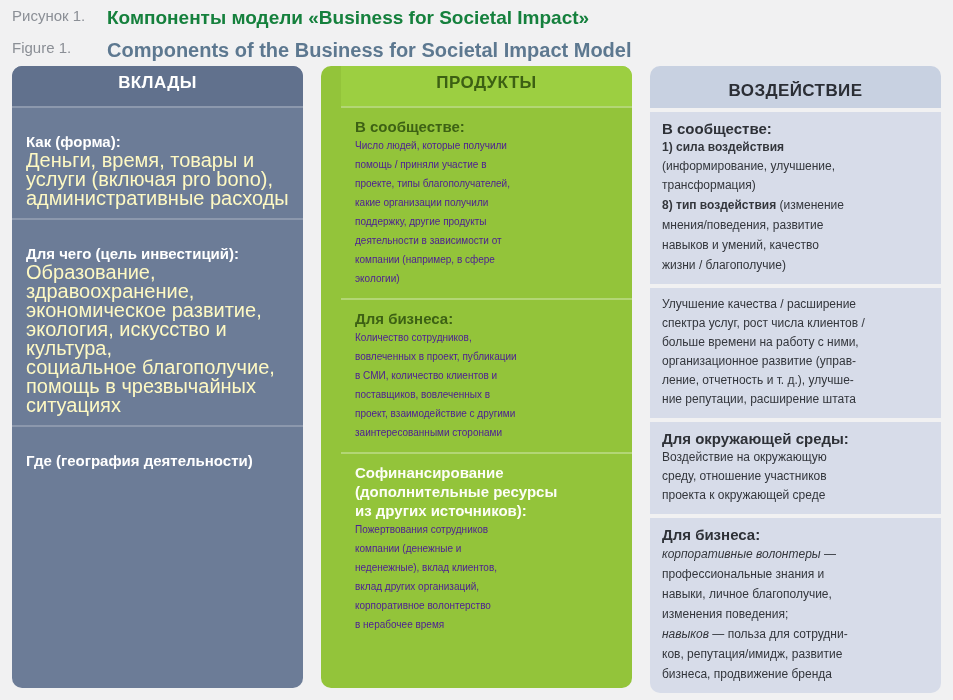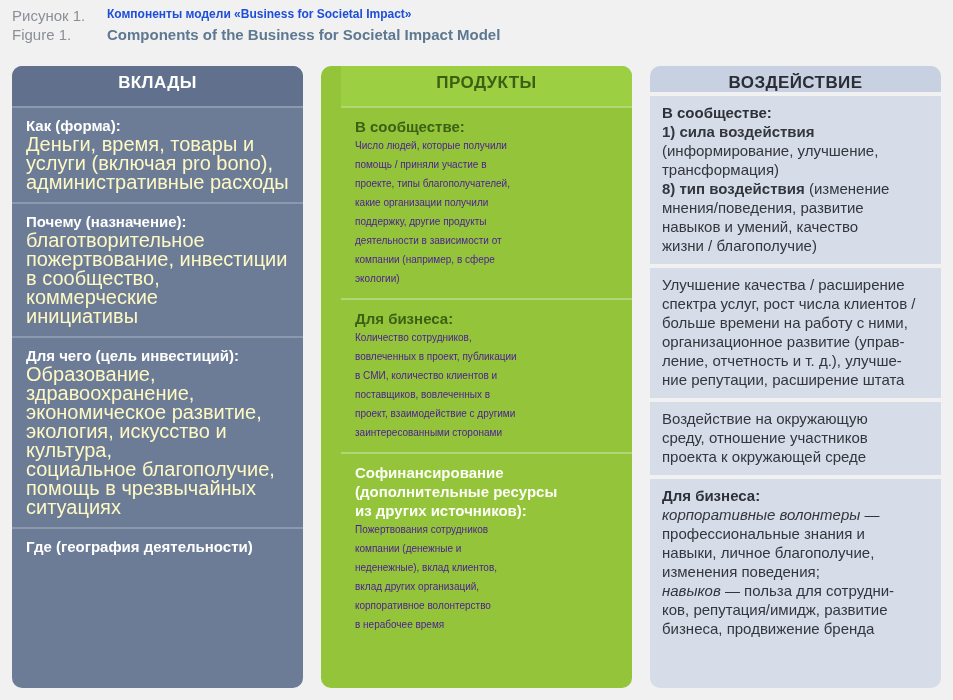--- a/index.html
+++ b/index.html
@@ -6,55 +6,55 @@
   body{
     width:953px;height:700px;
     background:var(--page-bg,#f1f1f2);
     font-family:"Liberation Sans","DejaVu Sans",sans-serif;
     position:relative;overflow:hidden;
     -webkit-font-smoothing:antialiased;
   }
   .pre{white-space:pre-line;}
 
   
-  .caption{position:absolute;left:12px;top:7px;display:grid;grid-template-columns:95px auto;row-gap:2px;}
+  .caption{position:absolute;left:12px;top:7px;display:grid;grid-template-columns:95px auto;row-gap:10px;}
   .cap-label{font-size:15px;color:#8b8f96;}
-  .cap-title-ru{font-size:12px;font-weight:bold;color:#1d4ed8;}
-  .cap-title-en{font-size:15px;font-weight:bold;color:var(--title-en-color,#5d7890);}
+  .cap-title-ru{font-size:19px;font-weight:bold;color:#15803d;}
+  .cap-title-en{font-size:20px;font-weight:bold;color:var(--title-en-color,#5d7890);}
 
   
   .columns{position:absolute;left:12px;top:66px;width:929px;height:622px;display:flex;gap:18px;}
   .col{flex:1 1 0;display:flex;flex-direction:column;min-width:0;}
 
   .col-hdr{height:40px;line-height:34px;text-align:center;font-size:17px;font-weight:bold;letter-spacing:.4px;flex:0 0 auto;}
 
   
   .col-inputs{background:var(--inputs-body-bg,#6c7c97);border-radius:10px;overflow:hidden;}
   .col-inputs .col-hdr{background:var(--inputs-header-bg,#61718d);color:#ffffff;}
-  .col-inputs .sec{border-top:2px solid rgba(255,255,255,.22);padding:8px 14px 10px 14px;}
+  .col-inputs .sec{border-top:2px solid rgba(255,255,255,.22);padding:24px 14px 10px 14px;}
   .col-inputs .sec:last-child{flex:1 1 auto;}
   .col-inputs .h{font-size:15px;font-weight:bold;color:#ffffff;line-height:19px;}
   .col-inputs .t{font-size:20px;color:#fef9c3;line-height:19px;}
 
   
   .col-outputs{background:var(--outputs-body-bg,#93c43a);border-radius:10px;overflow:hidden;padding-left:20px;}
   .col-outputs .col-hdr{background:var(--outputs-header-bg,#9ccf41);color:#3c6013;}
   .col-outputs .sec{border-top:2px solid rgba(255,255,255,.3);padding:9px 14px 10px 14px;}
   .col-outputs .sec:last-child{flex:1 1 auto;}
   .col-outputs .h{font-size:15px;font-weight:bold;color:#3d6114;line-height:19px;}
   .col-outputs .h.light{color:#fdfef7;}
   .col-outputs .t{font-size:10px;color:#4c1d95;line-height:19px;}
 
   
   .col-impact{background:transparent;}
   .col-impact .block{background:var(--impact-body-bg,#d7dce9);margin-top:4px;padding:7px 12px 9px 12px;}
-  .col-impact .col-hdr{background:var(--impact-header-bg,#c8d1e1);color:#2b2e35;margin-top:0;padding:1px;height:24px;line-height:32px;border-radius:10px 10px 0 0;}
+  .col-impact .col-hdr{background:var(--impact-header-bg,#c8d1e1);color:#2b2e35;margin-top:0;padding:9px;height:24px;line-height:32px;border-radius:10px 10px 0 0;}
   .col-impact .block:last-child{flex:1 1 auto;border-radius:0 0 10px 10px;}
   .col-impact .h{font-size:15px;font-weight:bold;color:#2e3137;line-height:19px;}
-  .col-impact .t, .col-impact .b, .col-impact .i{font-size:15px;color:#33363c;line-height:19px;}
+  .col-impact .t, .col-impact .b, .col-impact .i{font-size:12px;color:#33363c;line-height:19px;}
   .col-impact .b{font-weight:bold;}
   .col-impact .i{font-style:italic;}
 </style>
 </head>
 <body>
 
 <div class="caption">
   <span class="cap-label">Рисунок 1.</span>
   <span class="cap-title-ru">Компоненты модели «Business for Societal Impact»</span>
   <span class="cap-label">Figure 1.</span>
@@ -63,27 +63,20 @@
 
 <div class="columns">
 
   <div class="col col-inputs">
     <div class="col-hdr">ВКЛАДЫ</div>
     <div class="sec">
       <div class="h pre">Как (форма):</div>
       <div class="t pre">Деньги, время, товары и
 услуги (включая pro bono),
 административные расходы</div>
-    </div>
-    <div class="sec">
-      <div class="h pre">Почему (назначение):</div>
-      <div class="t pre">благотворительное
-пожертвование, инвестиции
-в сообщество, коммерческие
-инициативы</div>
     </div>
     <div class="sec">
       <div class="h pre">Для чего (цель инвестиций):</div>
       <div class="t pre">Образование, здравоохранение,
 экономическое развитие,
 экология, искусство и культура,
 социальное благополучие,
 помощь в чрезвычайных
 ситуациях</div>
     </div>
@@ -141,20 +134,21 @@
     </div>
     <div class="block">
       <div class="t pre">Улучшение качества / расширение
 спектра услуг, рост числа клиентов /
 больше времени на работу с ними,
 организационное развитие (управ-
 ление, отчетность и т. д.), улучше-
 ние репутации, расширение штата</div>
     </div>
     <div class="block">
+      <div class="h pre">Для окружающей среды:</div>
       <div class="t pre">Воздействие на окружающую
 среду, отношение участников
 проекта к окружающей среде</div>
     </div>
     <div class="block">
       <div class="h pre">Для бизнеса:</div>
       <div><span class="i pre">корпоративные волонтеры</span><span class="t pre"> —
 профессиональные знания и
 навыки, личное благополучие,
 изменения поведения;</span><br><span class="i pre">навыков</span><span class="t pre"> — польза для сотрудни-

